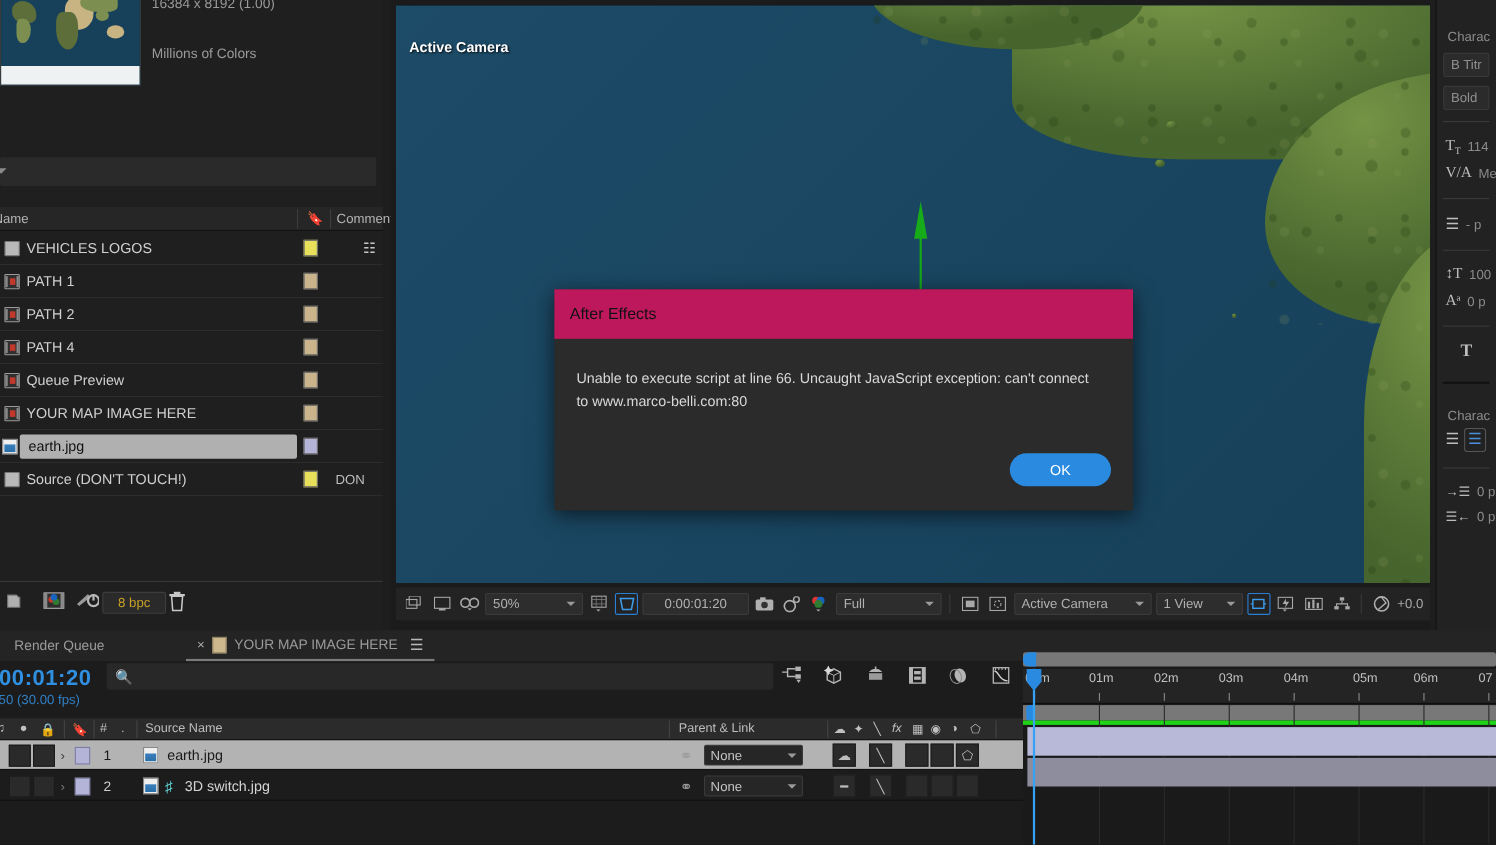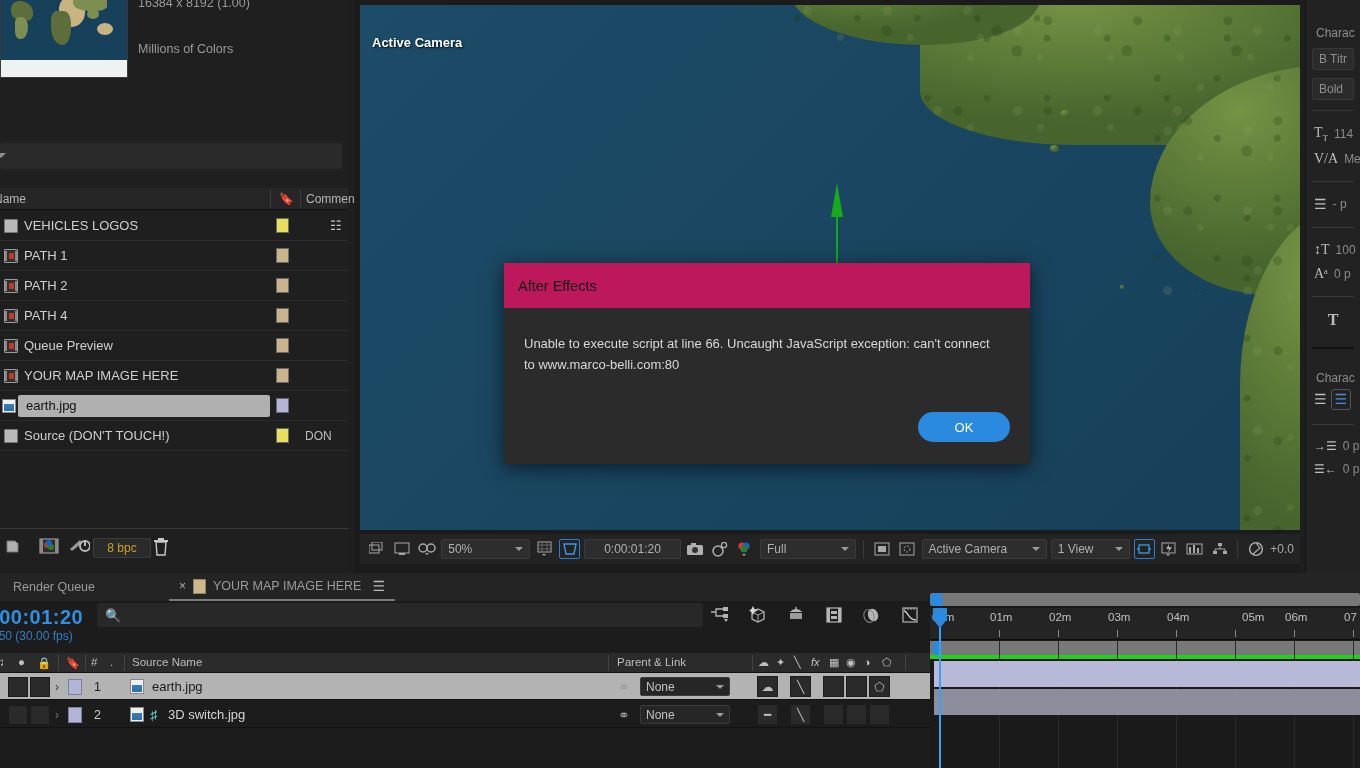--- a/index.html
+++ b/index.html
@@ -785,21 +785,21 @@
     <div id="tl-graph">
       <div id="tl-scrollbar">
         <div id="tl-scroll-knob"></div>
       </div>
       <div id="tl-ruler">
         <span class="tick-label" style="left:2px;">00m</span>
         <span class="tick-label" style="left:60px;">01m</span>
         <span class="tick-label" style="left:119px;">02m</span>
         <span class="tick-label" style="left:178px;">03m</span>
         <span class="tick-label" style="left:237px;">04m</span>
-        <span class="tick-label" style="left:312px;">05m</span>
+        <span class="tick-label" style="left:300px;">05m</span>
         <span class="tick-label" style="left:355px;">06m</span>
         <span class="tick-label" style="left:414px;text-align:right;">07</span>
         <span class="tick-mark" style="left:10px;"></span>
         <span class="tick-mark" style="left:69px;"></span>
         <span class="tick-mark" style="left:128px;"></span>
         <span class="tick-mark" style="left:187px;"></span>
         <span class="tick-mark" style="left:246px;"></span>
         <span class="tick-mark" style="left:305px;"></span>
         <span class="tick-mark" style="left:364px;"></span>
         <span class="tick-mark" style="left:423px;"></span>

